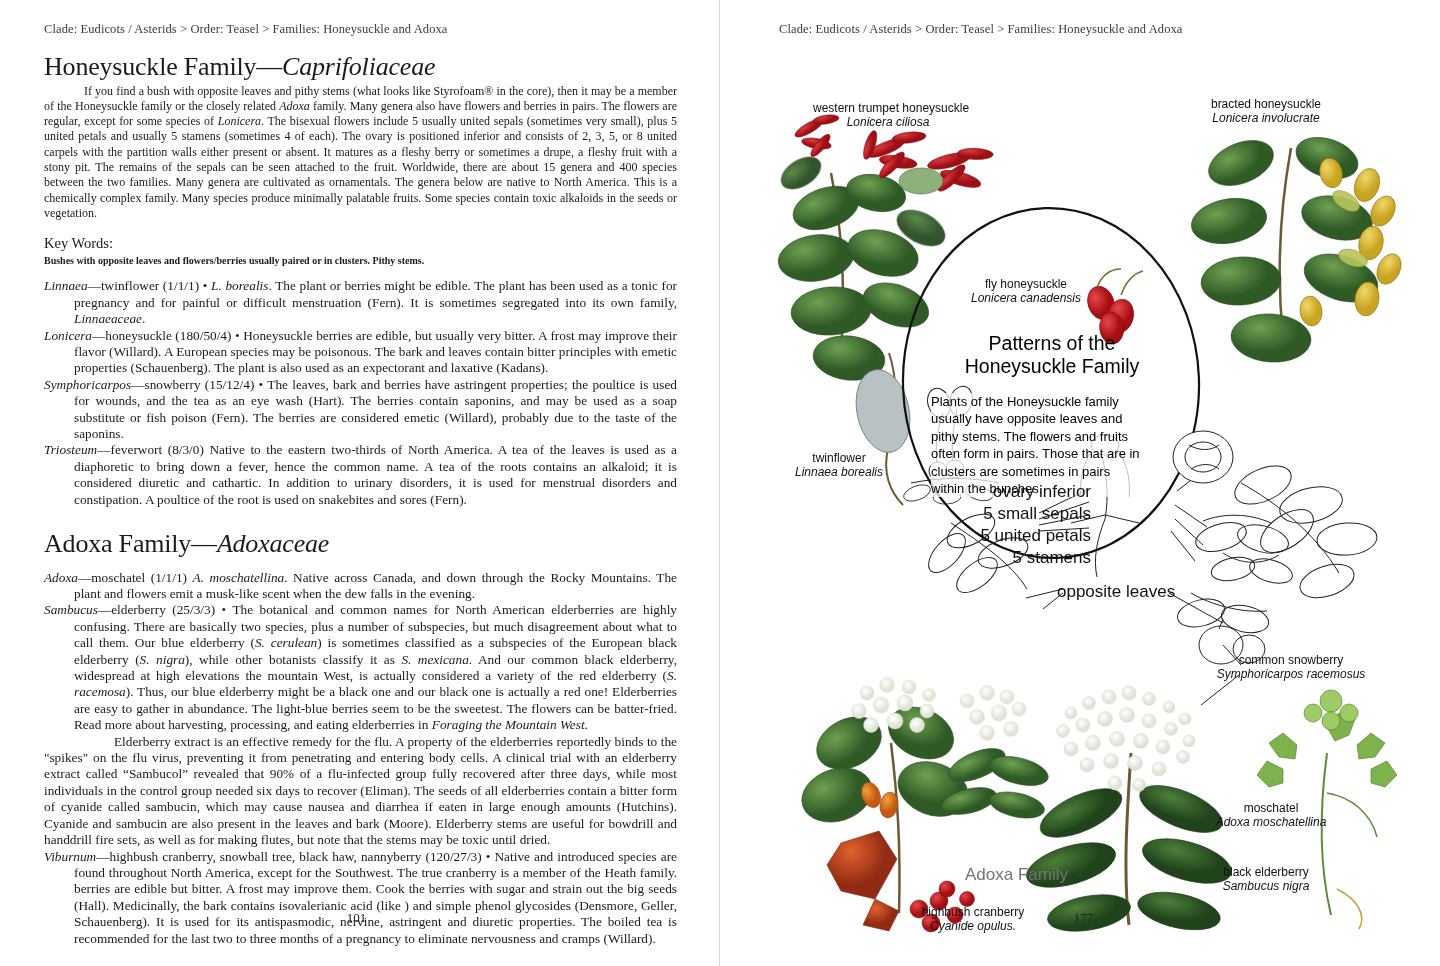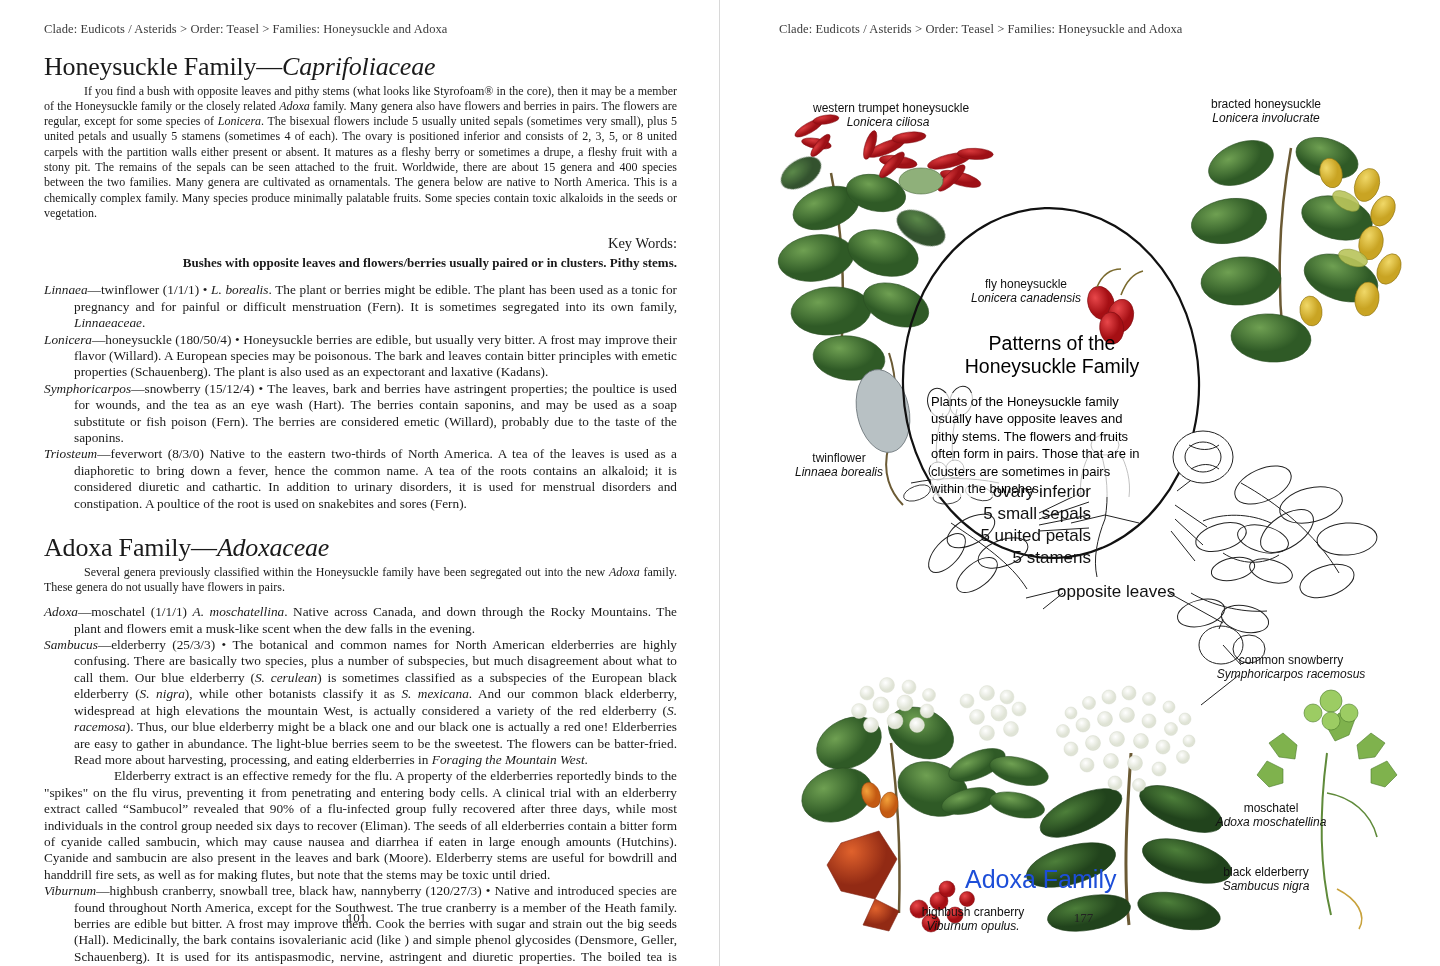--- a/index.html
+++ b/index.html
@@ -34,25 +34,25 @@
     letter-spacing: -.2px; line-height: 1.1;
   }
   h1.family-head .sci { font-style: italic; }
 
   p.body {
     font-size: 12px; line-height: 1.275; margin: 0 0 0 0;
     text-align: justify; text-indent: 40px;
     hyphens: auto;
   }
   .keywords {
-    text-align: right; margin-top: 13px; margin-bottom: 11px;
+    text-align: left; margin-top: 13px; margin-bottom: 11px;
     line-height: 1.35;
   }
   .keywords .kw-title { font-size: 14.5px; display: block; }
-  .keywords .kw-line { font-size: 13px; font-weight: 700; display: block; }
+  .keywords .kw-line { font-size: 10px; font-weight: 700; display: block; }
 
   ul.genera { list-style: none; margin: 0; padding: 0; }
   ul.genera li {
     font-size: 13.3px; line-height: 1.235;
     text-align: justify;
     padding-left: 30px; text-indent: -30px;
     margin-bottom: 0px;
   }
   .sec-gap { height: 22px; }
   .sec-gap-sm { height: 9px; }
@@ -75,21 +75,21 @@
     position: absolute; font-family: "Liberation Sans", sans-serif;
     font-size: 19.5px; text-align: center; line-height: 1.2; color: #000;
   }
   .circle-body {
     position: absolute; font-family: "Liberation Sans", sans-serif;
     font-size: 13px; line-height: 1.34; color: #000;
     background: rgba(255,255,255,.72);
   }
   .adoxa-title {
     position: absolute; font-family: "Liberation Sans", sans-serif;
-    font-size: 25px; color: #1d4ed8;
+    font-size: 17px; color: #737373;
   }
   .callout { position: absolute; font-family: "Liberation Sans", sans-serif;
     font-size: 17px; line-height: 1.3; color: #111; white-space: nowrap; }
   .callout .row { display:block; }
 
   svg.art { position: absolute; left: 0; top: 0; width: 660px; height: 880px; }
 </style>
 </head>
 <body>
 
@@ -116,21 +116,20 @@
       <li><i>Symphoricarpos</i>—snowberry (15/12/4) • The leaves, bark and berries have astringent properties; the poultice is used for wounds, and the tea as an eye wash (Hart). The berries contain saponins, and may be used as a soap substitute or fish poison (Fern). The berries are considered emetic (Willard), probably due to the taste of the saponins.</li>
       <li><i>Triosteum</i>—feverwort (8/3/0) Native to the eastern two-thirds of North America. A tea of the leaves is used as a diaphoretic to bring down a fever, hence the common name. A tea of the roots contains an alkaloid; it is considered diuretic and cathartic. In addition to urinary disorders, it is used for menstrual disorders and constipation. A poultice of the root is used on snakebites and sores (Fern).</li>
     </ul>
 
     <div class="sec-gap"></div>
 
     <h1 class="family-head">
       <span>Adoxa Family—</span><span class="sci">Adoxaceae</span>
     </h1>
 
-    <p class="body">Several genera previously classified within the Honeysuckle family have been segregated out into the new <i>Adoxa</i> family. These genera do not usually have flowers in pairs.</p>
 
     <div class="sec-gap-sm"></div>
 
     <ul class="genera">
       <li><i>Adoxa</i>—moschatel (1/1/1) <i>A. moschatellina</i>. Native across Canada, and down through the Rocky Mountains. The plant and flowers emit a musk-like scent when the dew falls in the evening.</li>
       <li><i>Sambucus</i>—elderberry (25/3/3) • The botanical and common names for North American elderberries are highly confusing. There are basically two species, plus a number of subspecies, but much disagreement about what to call them. Our blue elderberry (<i>S. cerulean</i>) is sometimes classified as a subspecies of the European black elderberry (<i>S. nigra</i>), while other botanists classify it as <i>S. mexicana</i>. And our common black elderberry, widespread at high elevations the mountain West, is actually considered a variety of the red elderberry (<i>S. racemosa</i>). Thus, our blue elderberry might be a black one and our black one is actually a red one! Elderberries are easy to gather in abundance. The light-blue berries seem to be the sweetest. The flowers can be batter-fried. Read more about harvesting, processing, and eating elderberries in <i>Foraging the Mountain West</i>.</li>
       <li style="padding-left:0;text-indent:70px;">Elderberry extract is an effective remedy for the flu. A property of the elderberries reportedly binds to the "spikes" on the flu virus, preventing it from penetrating and entering body cells. A clinical trial with an elderberry extract called “Sambucol” revealed that 90% of a flu-infected group fully recovered after three days, while most individuals in the control group needed six days to recover (Eliman). The seeds of all elderberries contain a bitter form of cyanide called sambucin, which may cause nausea and diarrhea if eaten in large enough amounts (Hutchins). Cyanide and sambucin are also present in the leaves and bark (Moore). Elderberry stems are useful for bowdrill and handdrill fire sets, as well as for making flutes, but note that the stems may be toxic until dried.</li>
       <li><i>Viburnum</i>—highbush cranberry, snowball tree, black haw, nannyberry (120/27/3) • Native and introduced species are found throughout North America, except for the Southwest. The true cranberry is a member of the Heath family.  berries are edible but bitter. A frost may improve them. Cook the berries with sugar and strain out the big seeds (Hall). Medicinally, the bark contains isovalerianic acid (like ) and simple phenol glycosides (Densmore, Geller, Schauenberg). It is used for its antispasmodic, nervine, astringent and diuretic properties. The boiled tea is recommended for the last two to three months of a pregnancy to eliminate nervousness and cramps (Willard).</li>
     </ul>
 
@@ -493,21 +492,21 @@
         <span class="it">Adoxa moschatellina</span>
       </div>
 
       <div class="lbl ctr" style="left:420px; top:812px; width:150px;">
         <span>black elderberry</span><br>
         <span class="it">Sambucus nigra</span>
       </div>
 
       <div class="lbl ctr" style="left:132px; top:852px; width:140px;">
         <span>highbush cranberry</span><br>
-        <span class="it">Viburnum opulus.</span>
+        <span class="it">Cyanide opulus.</span>
       </div>
 
       <div class="circle-title" style="left:146px; top:279px; width:270px;">
         <span>Patterns of the</span><br>
         <span>Honeysuckle Family</span>
       </div>
 
       <div class="circle-body" style="left:160px; top:340px; width:212px;">Plants of the Honeysuckle  family usually have opposite leaves and pithy stems. The flowers and fruits often form in pairs. Those that are in clusters are sometimes in pairs within the bunches.</div>
 
       <div class="callout rgt" style="left:148px; top:428px; width:172px; text-align:right;">

